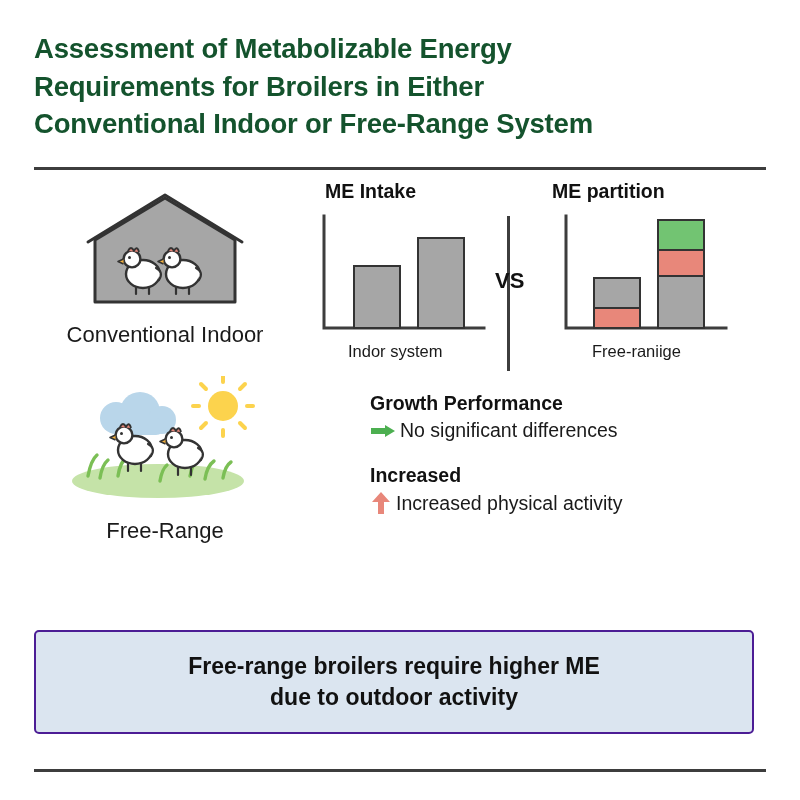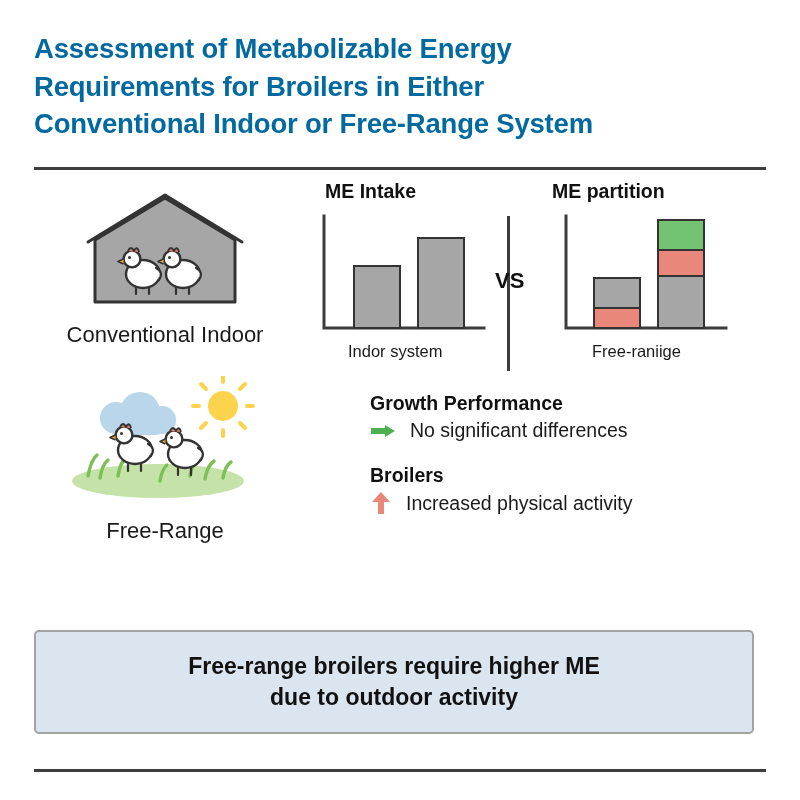--- a/index.html
+++ b/index.html
@@ -24,21 +24,21 @@
 
   
   .title-block {
     padding-top: 30px;
   }
   .title-line {
     font-size: 27.5px;
     font-weight: bold;
     line-height: 1.37;
     letter-spacing: -0.2px;
-    color: #0369a1;
+    color: #14532d;
     white-space: nowrap;
   }
 
   .rule {
     height: 3px;
     background: #3d3d3d;
     margin-top: 24px;
   }
   .rule-bottom {
     position: absolute;
@@ -129,37 +129,37 @@
   }
   .finding-head {
     font-size: 19.5px;
     font-weight: bold;
     color: #111;
     margin-bottom: 4px;
   }
   .finding-row {
     display: flex;
     align-items: center;
-    gap: 14px;
+    gap: 4px;
     margin-bottom: 22px;
   }
   .finding-text {
     font-size: 19.5px;
     color: #1a1a1a;
   }
 
   
   .conclusion {
     position: absolute;
     left: 34px;
     right: 46px;
     top: 630px;
     height: 100px;
     background: #dbe5f0;
-    border: 2px solid #a3a3a3;
+    border: 2px solid #4c1d95;
     border-radius: 5px;
     display: flex;
     align-items: center;
     justify-content: center;
     flex-direction: column;
   }
   .conclusion-line {
     font-size: 23px;
     font-weight: bold;
     color: #111;
@@ -311,21 +311,21 @@
         <div class="finding-row">
           <svg width="26" height="20" viewBox="0 0 26 20">
             <path d="M1 10 L15 10 L15 4 L25 10 L15 16 L15 10 Z" fill="#4caf50"></path>
             <rect x="1" y="7" width="14" height="6" fill="#4caf50"></rect>
           </svg>
           <span class="finding-text">No significant differences</span>
         </div>
       </div>
 
       <div>
-        <div class="finding-head">Broilers</div>
+        <div class="finding-head">Increased</div>
         <div class="finding-row">
           <svg width="22" height="24" viewBox="0 0 22 24">
             <path d="M11 1 L20 11 L14 11 L14 23 L8 23 L8 11 L2 11 Z" fill="#e8877a"></path>
           </svg>
           <span class="finding-text">Increased physical activity</span>
         </div>
       </div>
 
     </div>
   </div>

